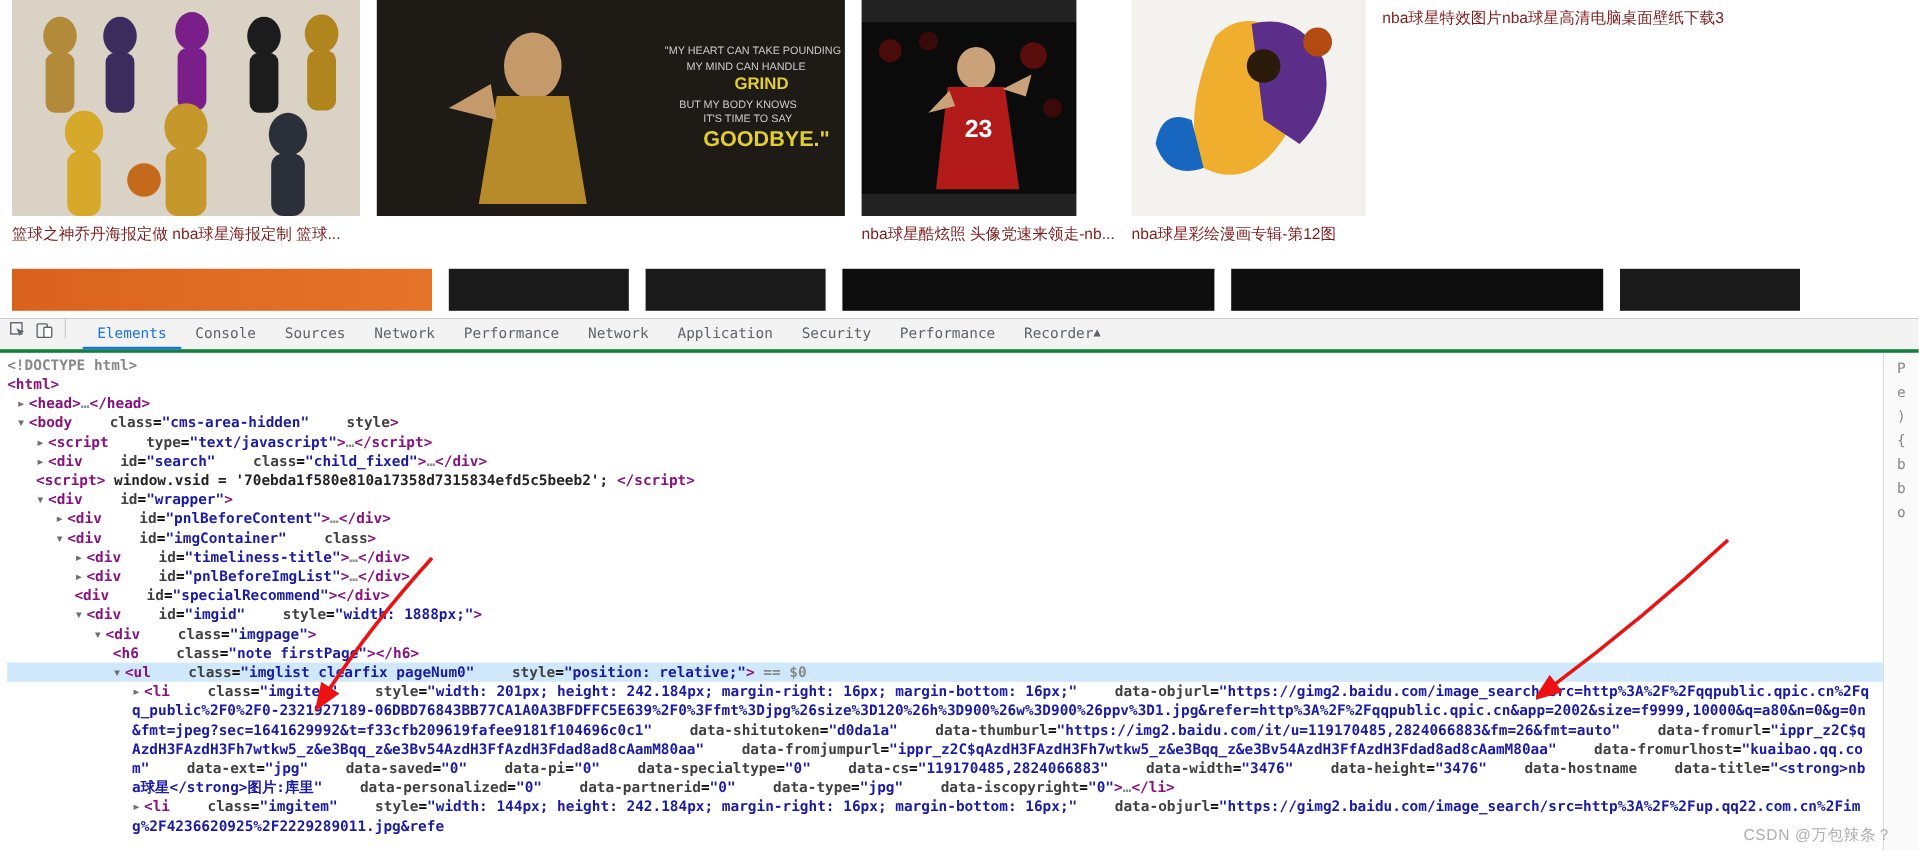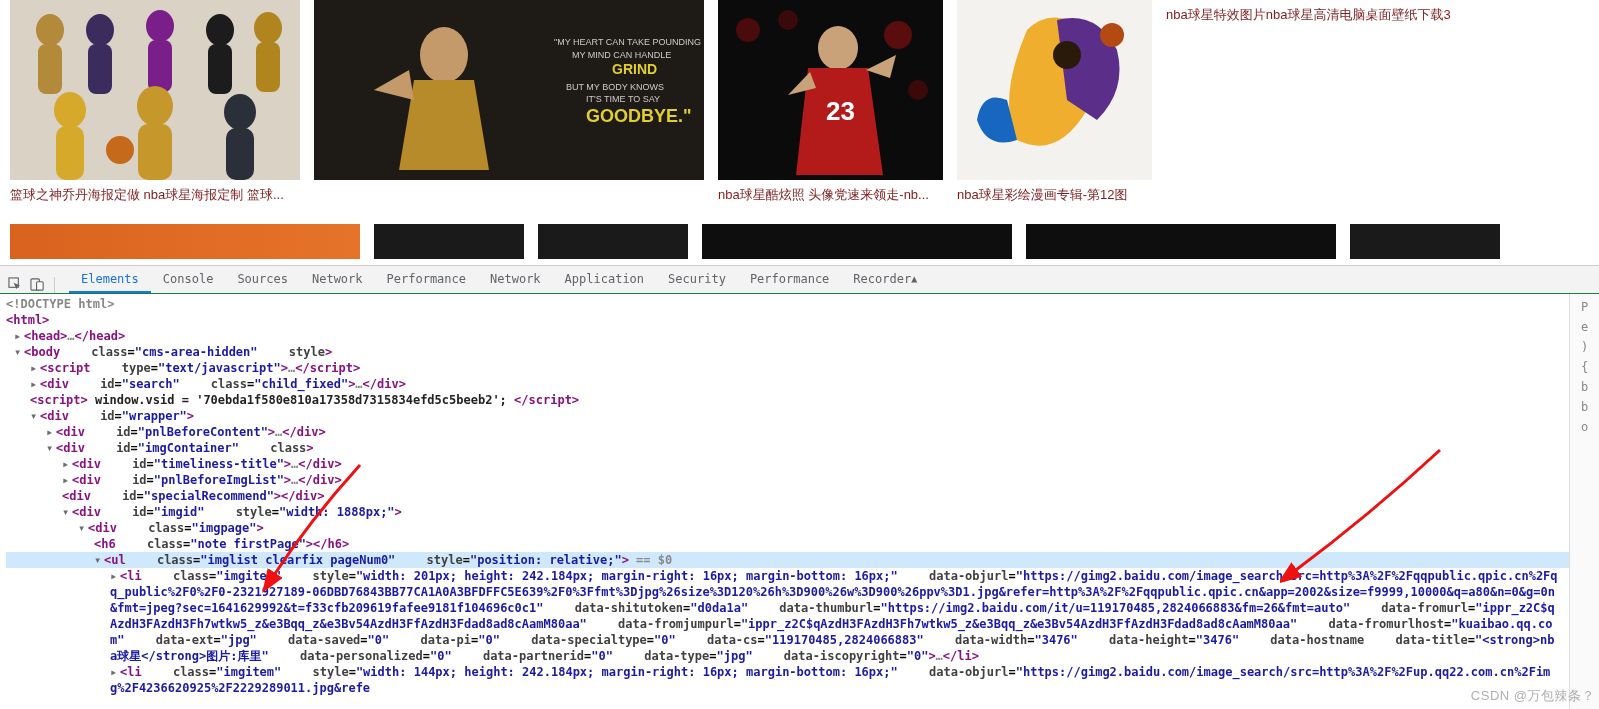--- a/index.html
+++ b/index.html
@@ -8,36 +8,36 @@
 
 .results-area { background: #fff; padding: 0 10px; height: 265px; overflow: hidden; position: relative; }
 .img-row { display: flex; gap: 14px; margin-bottom: 20px; }
 .img-card { display: flex; flex-direction: column; }
 .thumb { background: #222; position: relative; overflow: hidden; }
 .thumb svg { width: 100%; height: 100%; display: block; }
 .caption { font-size: 13px; color: #7f1d1d; margin-top: 6px; max-width: 100%; white-space: nowrap; overflow: hidden; text-overflow: ellipsis; }
 
 .row1 .img-card:nth-child(1) .thumb { width: 290px; height: 180px; }
 .row1 .img-card:nth-child(2) .thumb { width: 390px; height: 180px; }
-.row1 .img-card:nth-child(3) .thumb { width: 225px; height: 180px; }
+.row1 .img-card:nth-child(3) .thumb { width: 179px; height: 180px; }
 .row1 .img-card:nth-child(4) .thumb { width: 195px; height: 180px; }
 .row1 .img-card:nth-child(5) .thumb { width: 368px; height: 180px; }
 
 .row2 { margin-top: 10px; }
 .row2 .thumb { height: 35px; }
 .row2 .img-card:nth-child(1) .thumb { width: 350px; background: linear-gradient(90deg,#d9631e,#e6732a); }
 .row2 .img-card:nth-child(2) .thumb { width: 150px; background: #1a1a1a; }
 .row2 .img-card:nth-child(3) .thumb { width: 150px; background: #1a1a1a; }
 .row2 .img-card:nth-child(4) .thumb { width: 310px; background: #0e0e0e; }
 .row2 .img-card:nth-child(5) .thumb { width: 310px; background: #0e0e0e; }
 .row2 .img-card:nth-child(6) .thumb { width: 150px; background: #1a1a1a; }
 
 
 .devtools { border-top: 1px solid #ccc; background: #fff; height: 444px; display: flex; flex-direction: column; font-family: Menlo, Consolas, monospace; font-size: 12px; }
-.dt-toolbar { display: flex; align-items: flex-end; height: 28px; border-bottom: 1px solid #15803d; background: #f3f3f3; padding: 0 6px; gap: 4px; }
+.dt-toolbar { display: flex; align-items: flex-start; height: 28px; border-bottom: 3px solid #15803d; background: #f3f3f3; padding: 0 6px; gap: 4px; }
 .dt-icon { width: 18px; height: 18px; display: flex; align-items: center; justify-content: center; color: #5f6368; cursor: pointer; }
 .dt-tabs { display: flex; align-items: stretch; height: 100%; margin-left: 6px; }
 .dt-tab { padding: 0 12px; display: flex; align-items: center; color: #5f6368; cursor: pointer; border-bottom: 2px solid transparent; }
 .dt-tab.active { color: #1a73e8; border-bottom-color: #1a73e8; }
 
 .dt-body { flex: 1; display: flex; overflow: hidden; }
 .dt-dom { flex: 1; overflow: auto; padding: 2px 0 15px 6px; line-height: 16px; font-weight: bold; }
 .dt-side { width: 30px; border-left: 1px solid #ddd; background: #fafafa; display: flex; flex-direction: column; align-items: center; gap: 6px; padding-top: 6px; color: #888; }
 
 .node { white-space: nowrap; }
@@ -49,21 +49,21 @@
 .txt { color: #222; }
 .grey { color: #888; }
 .hl { background: #cfe8fc; display: block; }
 .sel-marker { color: #888; }
 
 .wrapline { white-space: normal; word-break: break-all; padding-right: 10px; }
 
 
 .arrow { position: absolute; pointer-events: none; }
 
-.watermark { position: fixed; bottom: 4px; right: 4px; color: rgba(120,120,120,.6); font-size: 13px; font-family: Arial; letter-spacing: .5px; }
+.watermark { position: fixed; bottom: 4px; right: 22px; color: rgba(120,120,120,.6); font-size: 13px; font-family: Arial; letter-spacing: .5px; }
 </style>
 </head>
 <body>
 
 <div class="results-area">
   <div class="img-row row1">
 
     <div class="img-card">
       <div class="thumb">
         <svg viewBox="0 0 290 180">

